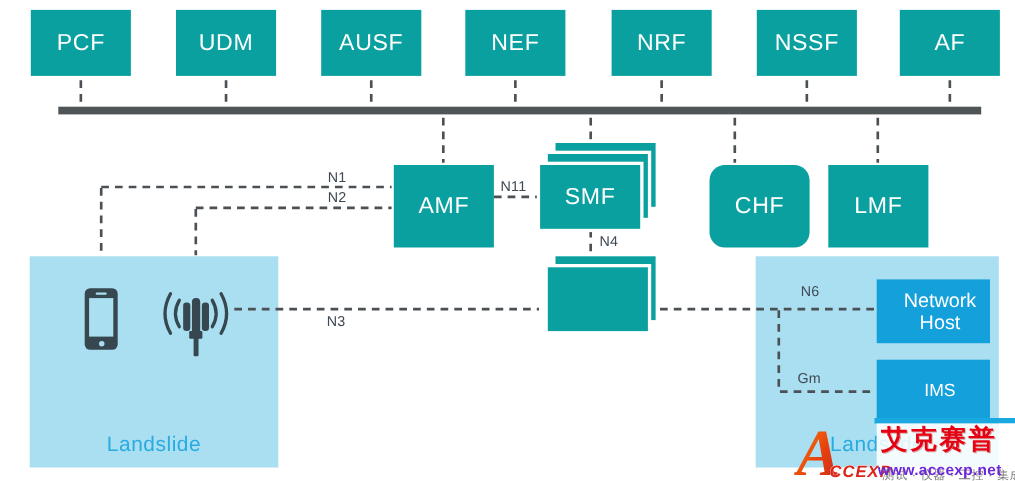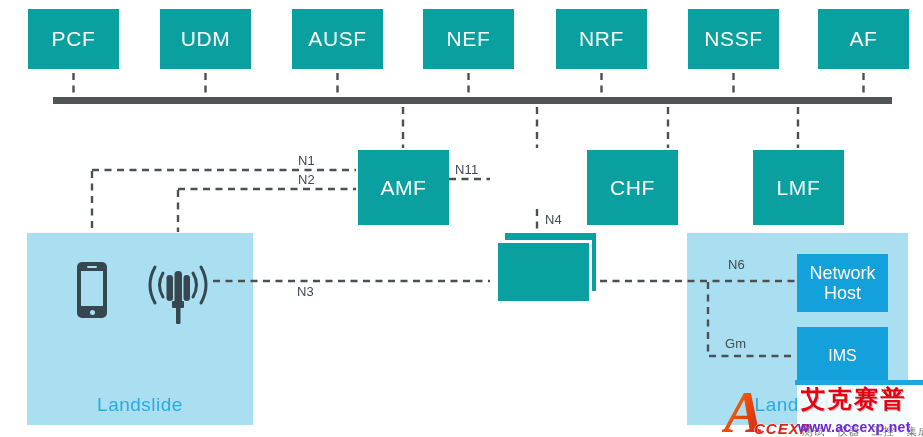--- a/index.html
+++ b/index.html
@@ -31,21 +31,21 @@
     color:var(--landslide);font-size:19px;letter-spacing:.5px;
   }
   .stack{position:absolute;width:110px;height:80px;z-index:3;}
   .layer{
     position:absolute;width:91px;height:58px;background:var(--teal);
     box-shadow:0 0 0 3px #fff;display:flex;align-items:center;justify-content:center;
     color:#fff;font-size:21px;letter-spacing:.6px;
   }
   .dn-node{
     position:absolute;left:797px;width:91px;background:var(--bright-blue);color:#fff;
-    display:flex;align-items:center;justify-content:center;text-align:center;z-index:3;
+    display:flex;align-items:center;justify-content:center;text-align:center;z-index:3;padding-left:12px;
   }
   .iface{
     position:absolute;color:var(--label-dark);font-size:13px;font-weight:500;z-index:4;
     letter-spacing:.2px;
   }
   .phone{
     position:absolute;left:77px;top:262px;width:30px;height:56px;background:var(--icon-dark);
     border-radius:5px;z-index:3;
   }
   .phone .screen{position:absolute;left:4px;right:4px;top:9px;bottom:12px;background:var(--light-blue);}
@@ -129,22 +129,29 @@
       <span>NSSF</span>
     </div>
   <div class="nf" style="left:818px;top:9px;">
       <span>AF</span>
     </div>
 
   <div class="nf mid" style="left:358px;">
       <span>AMF</span>
     </div>
 
-
-  <div class="nf mid" style="left:587px;">
+  <div class="stack" style="left:491px;top:130px;">
+    <div class="layer" style="left:14px;top:0;"></div>
+    <div class="layer" style="left:7px;top:10px;"></div>
+    <div class="layer" style="left:0;top:20px;">
+        <span>SMF</span>
+      </div>
+  </div>
+
+  <div class="nf mid" style="left:645px;border-radius:14px;">
       <span>CHF</span>
     </div>
   <div class="nf mid" style="left:753px;">
       <span>LMF</span>
     </div>
 
   <div class="stack" style="left:491px;top:233px;">
     <div class="layer" style="left:14px;top:0;"></div>
     <div class="layer" style="left:7px;top:10px;"></div>
   </div>

